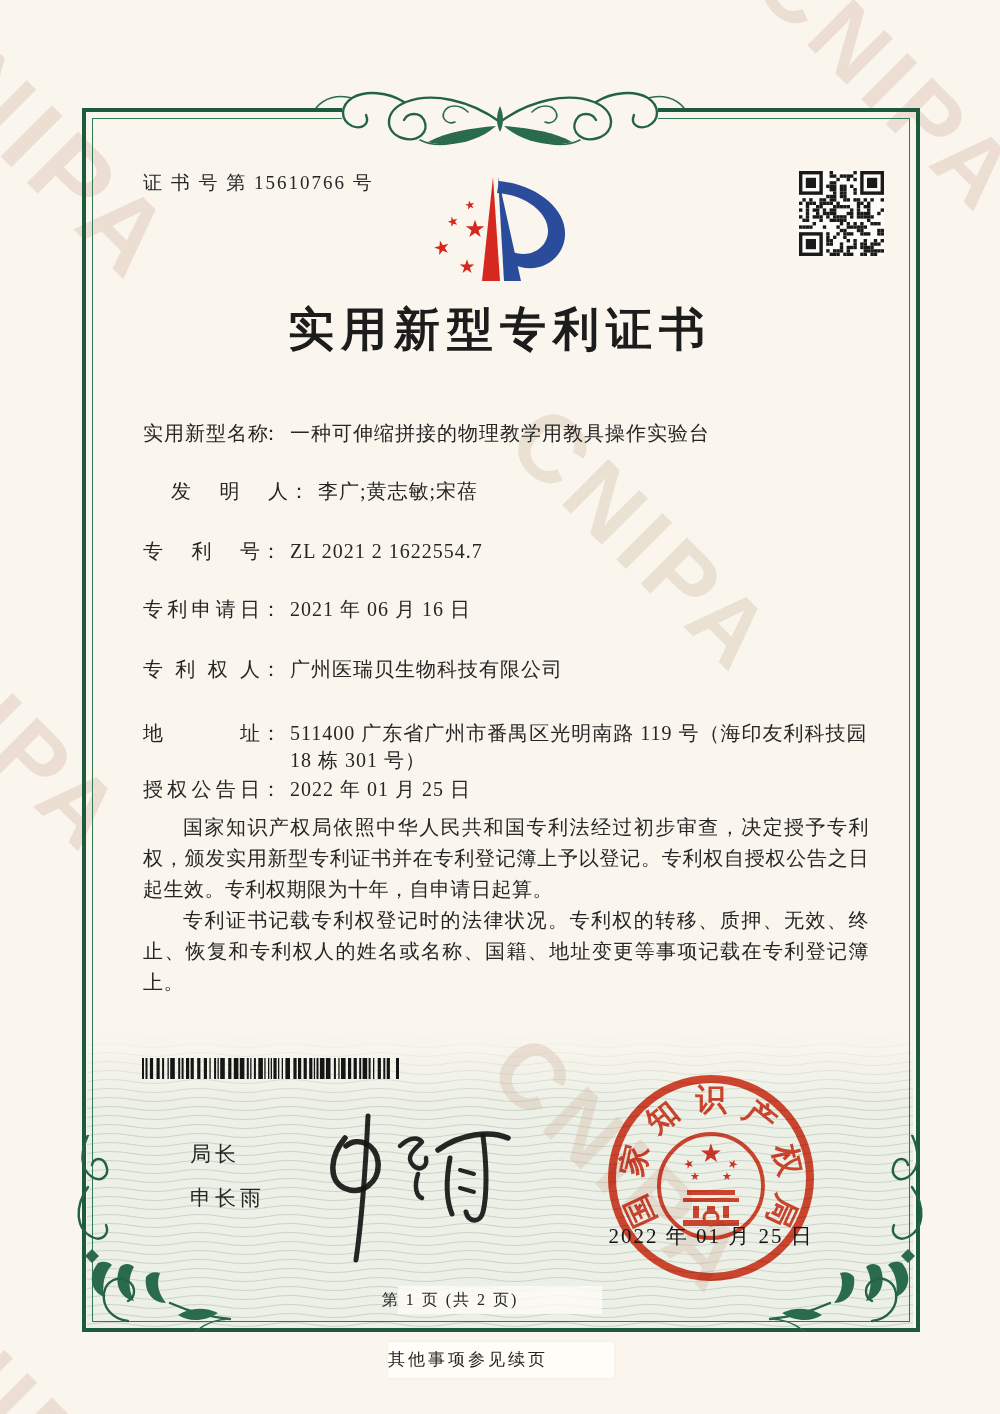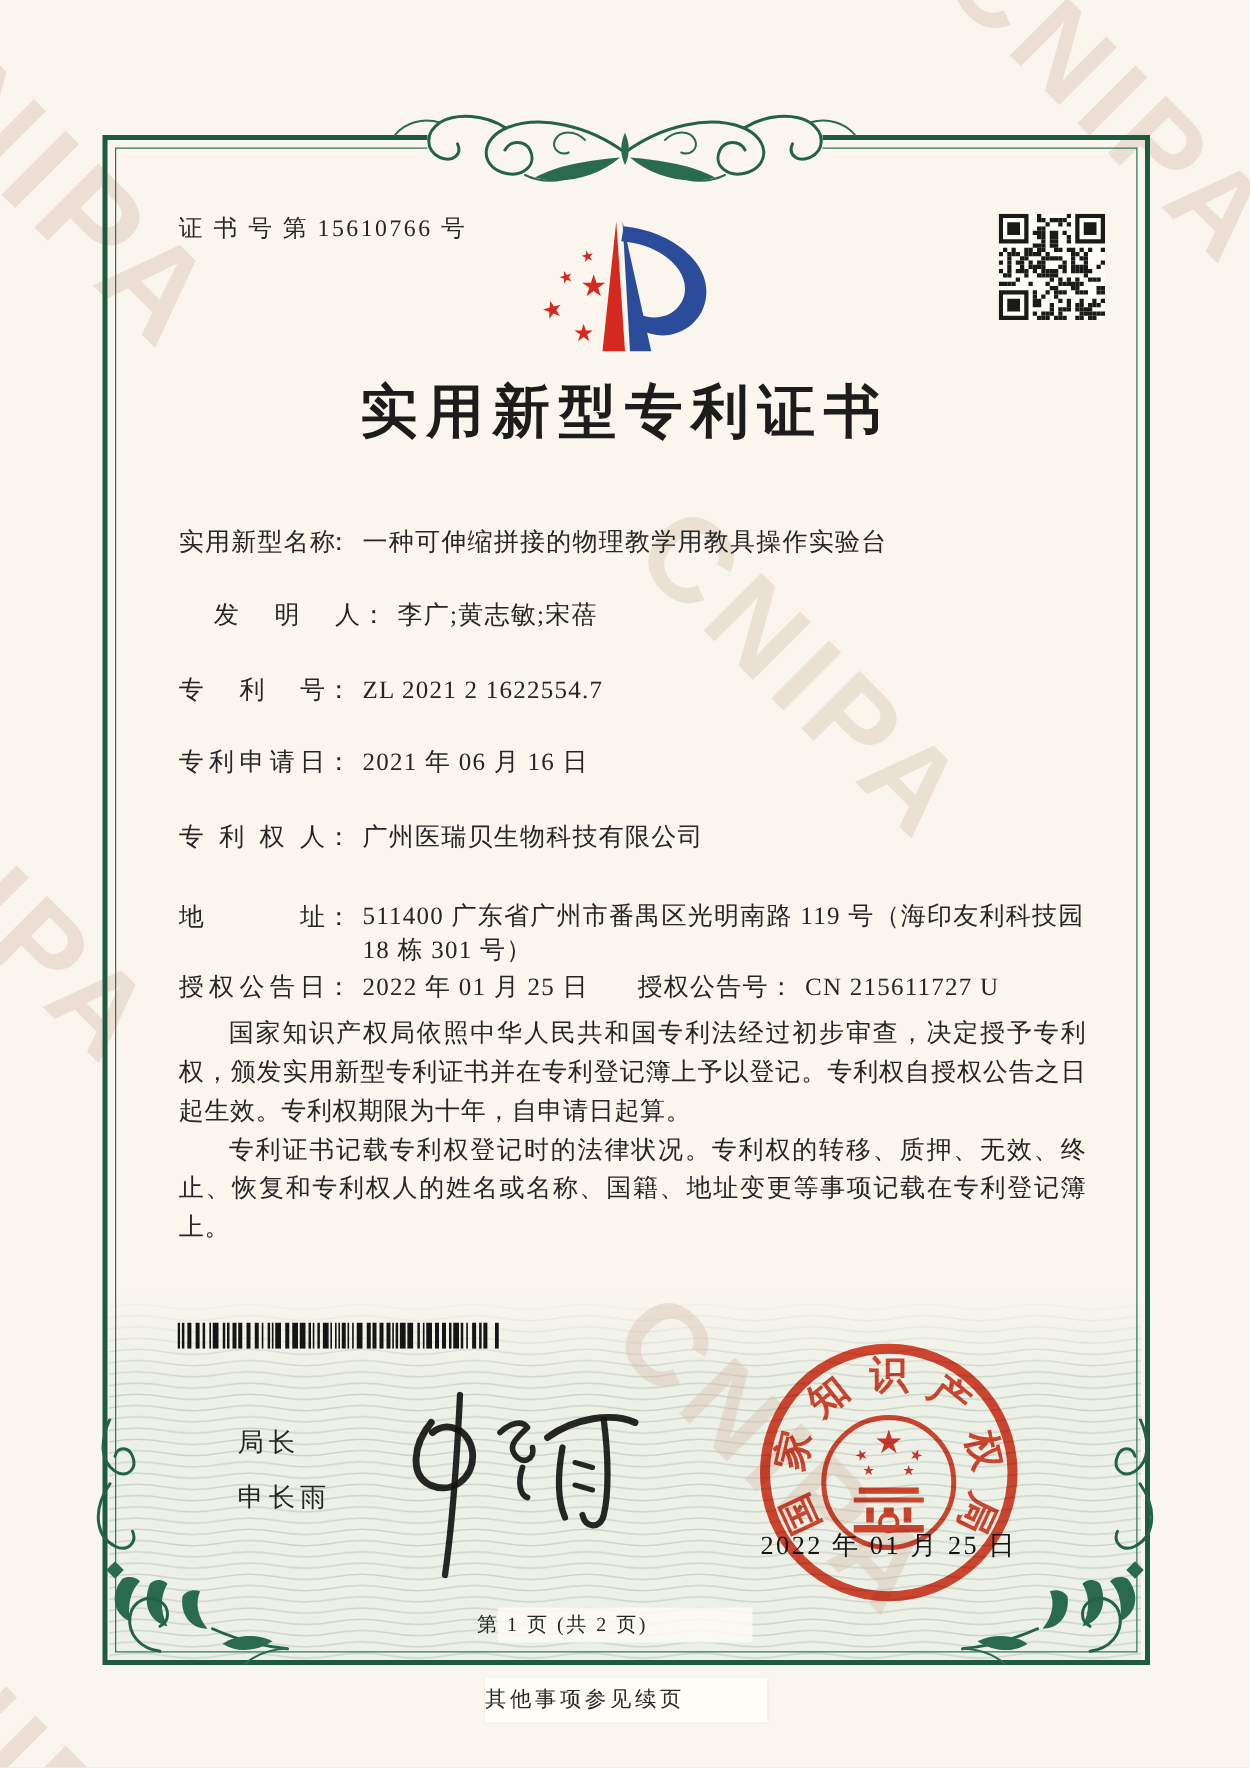--- a/index.html
+++ b/index.html
@@ -371,23 +371,20 @@
     <span class="flabel">专利申请日</span><span>：</span><span class="fvalue">2021 年 06 月 16 日</span>
   </div>
   <div class="txt field-row" style="top:656px;">
     <span class="flabel">专利权人</span><span>：</span><span class="fvalue">广州医瑞贝生物科技有限公司</span>
   </div>
   <div class="txt field-row" style="top:720px;">
     <span class="flabel">地址</span><span>：</span><span class="fvalue-block">511400 广东省广州市番禺区光明南路 119 号（海印友利科技园 18 栋 301 号）</span>
   </div>
   <div class="txt field-row" style="top:776px;">
     <span class="flabel">授权公告日</span><span>：</span><span class="fvalue">2022 年 01 月 25 日</span>
-    <span class="grant2">
-      <span>授权公告号</span><span>：</span><span class="fvalue">CN 215611727 U</span>
-    </span>
   </div>
 
   <div class="txt body-text">
     <p>国家知识产权局依照中华人民共和国专利法经过初步审查，决定授予专利权，颁发实用新型专利证书并在专利登记簿上予以登记。专利权自授权公告之日起生效。专利权期限为十年，自申请日起算。</p>
     <p>专利证书记载专利权登记时的法律状况。专利权的转移、质押、无效、终止、恢复和专利权人的姓名或名称、国籍、地址变更等事项记载在专利登记簿上。</p>
   </div>
 
   <svg id="barcode-svg" class="barcode" width="258" height="21">
       <rect x="0" y="0" width="2" height="21" fill="#151515"></rect>
       <rect x="3.5" y="0" width="2" height="21" fill="#151515"></rect>

